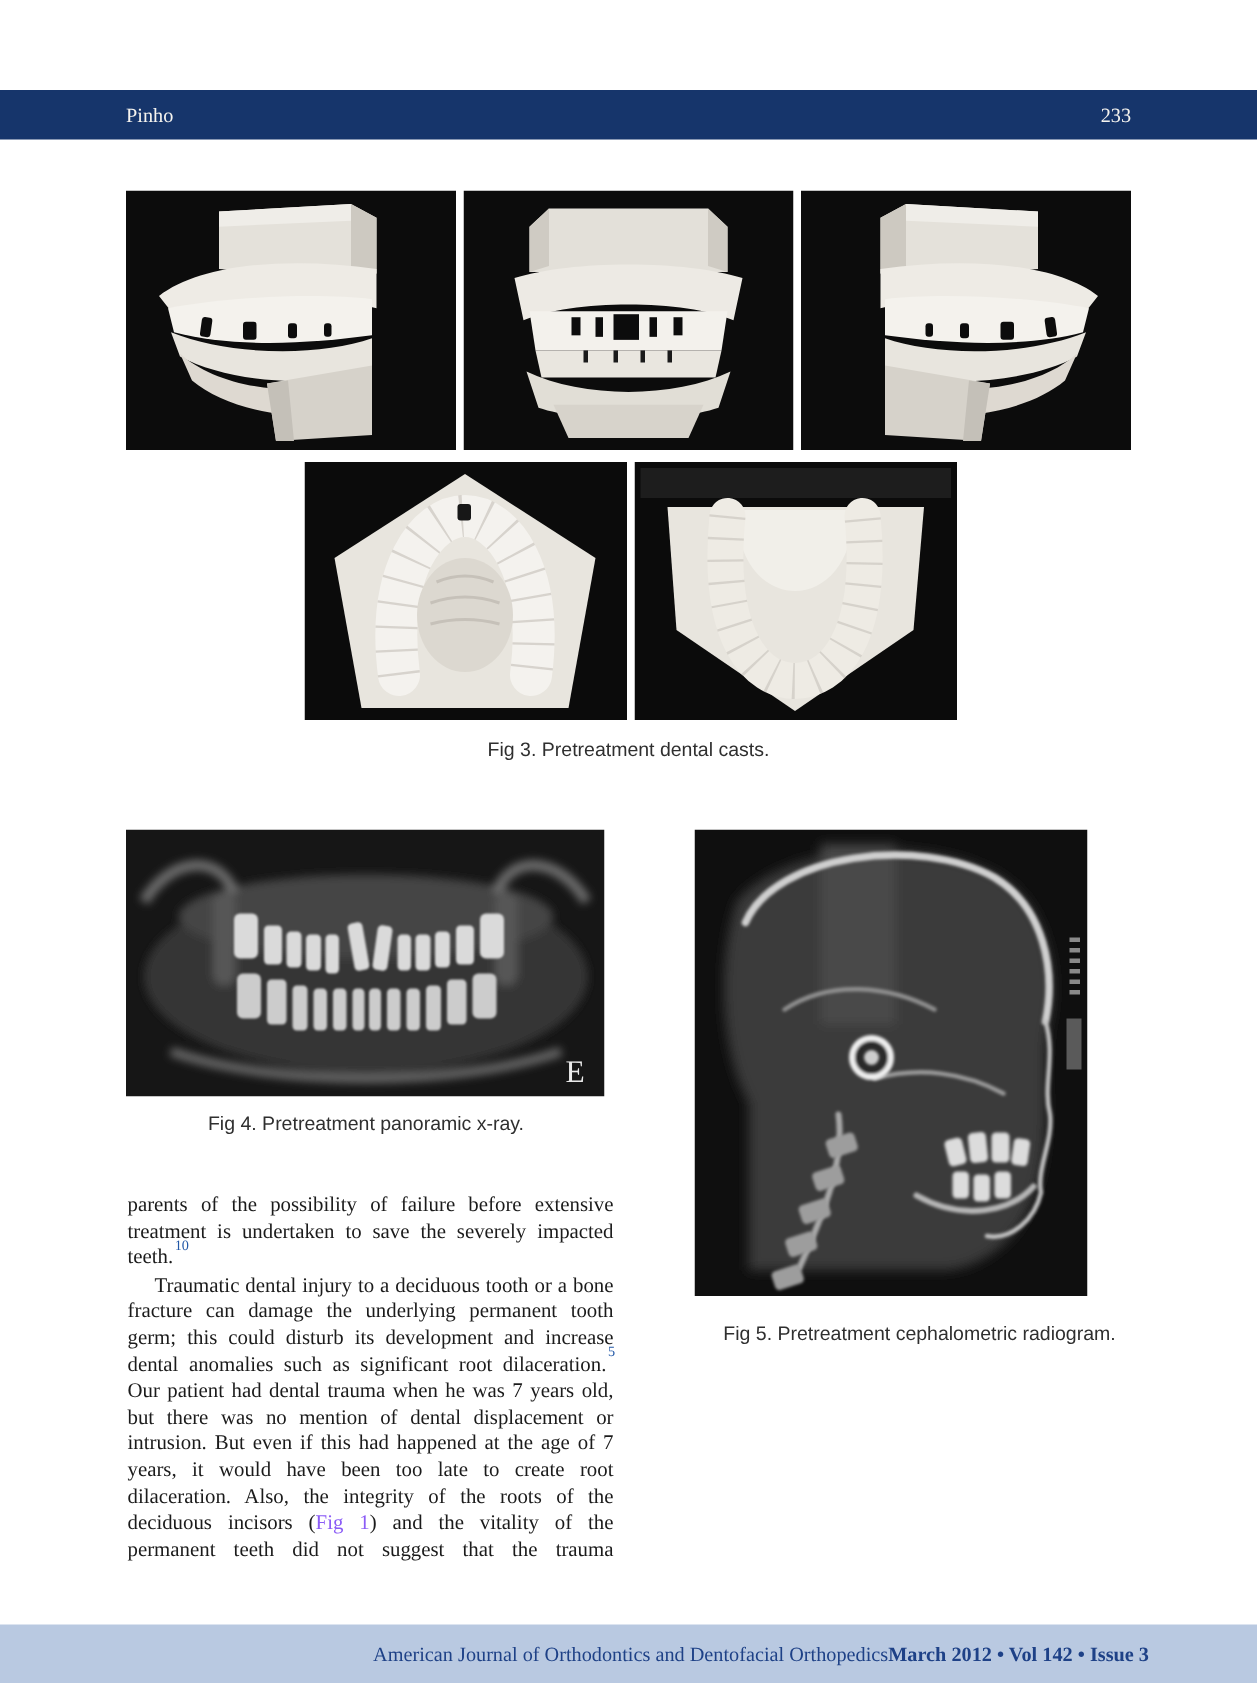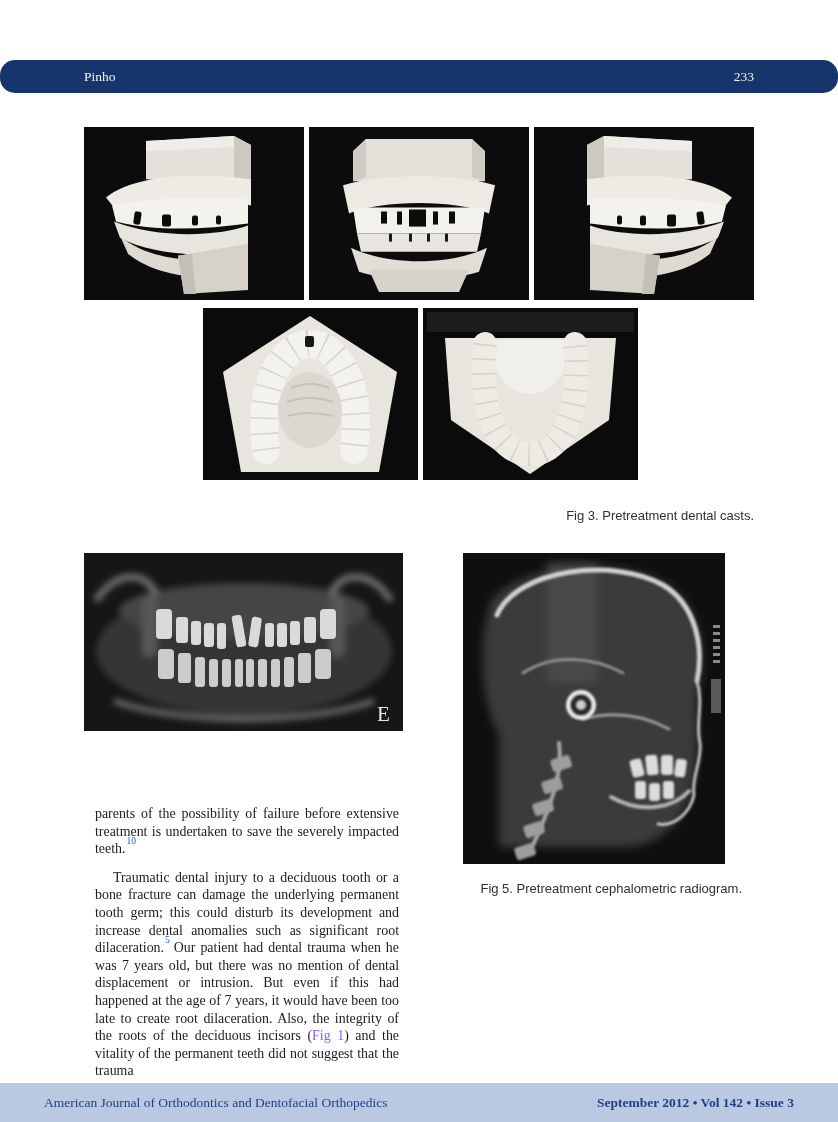--- a/index.html
+++ b/index.html
@@ -11,27 +11,27 @@
     overflow: hidden;
     font-family: "Liberation Serif", serif;
   }
 
   
   .header-bar {
     position: absolute; top: 60px; left: 0; width: 838px; height: 33px;
     background: #16356b;
     display: flex; align-items: center; justify-content: space-between;
     box-sizing: border-box; padding: 0 84px;
-    color: #f6f4ef; font-size: 13.5px; border-radius: 15px;
+    color: #f6f4ef; font-size: 13.5px;
   }
   .footer-bar {
     position: absolute; top: 1083px; left: 0; width: 838px; height: 39px;
     background: #b9c9e1;
-    display: flex; align-items: center; justify-content: space-between;
-    box-sizing: border-box; padding: 0 44px;
+    display: flex; align-items: center; justify-content: flex-end;
+    box-sizing: border-box; padding: 0 72px;
     color: #1e4187; font-size: 13.5px;
   }
   .footer-bar .issue { font-weight: bold; }
 
   
   .casts-row1 {
     position: absolute; top: 127px; left: 84px; width: 670px; height: 173px;
     display: flex; gap: 5px;
   }
   .casts-row2 {
@@ -42,29 +42,29 @@
   .fig-img svg { display: block; width: 100%; height: 100%; }
 
   .pano-img  { position: absolute; top: 553px; left: 84px;  width: 319px; height: 178px; }
   .ceph-img  { position: absolute; top: 553px; left: 463px; width: 262px; height: 311px; }
 
   .caption {
     position: absolute;
     font-family: "Liberation Sans", sans-serif;
     font-size: 13px; color: #2f2f2f; text-align: center;
   }
-  .cap-fig3 { top: 508px; left: 84px;  width: 670px; text-align: right; }
+  .cap-fig3 { top: 492px; left: 84px;  width: 670px; }
   .cap-fig4 { top: 741px; left: 84px;  width: 320px; }
-  .cap-fig5 { top: 881px; left: 420px; width: 322px; text-align: right; }
+  .cap-fig5 { top: 881px; left: 452px; width: 322px; }
 
   
   .col-left  { position: absolute; top: 794px; left: 84px;  width: 326px; }
   .col-right { position: absolute; top: 931px; left: 432px; width: 322px; }
   .body-p {
-    margin: 11px; font-size: 13.9px; line-height: 17.6px;
+    margin: 1px; font-size: 13.9px; line-height: 17.6px;
     color: #1b1b1b; text-align: justify;
   }
   .body-p.indent { text-indent: 18px; }
   .body-p.cont { text-align-last: justify; }
   sup.ref {
     color: #2157a7; font-size: 9.5px; line-height: 0;
     position: relative; top: -4px; left: 1px;
   }
   a.figlink { color: #8b5cf6; text-decoration: none; cursor: pointer; }
 </style>
@@ -211,20 +211,21 @@
         <rect x="162" y="106" width="8" height="28" rx="3"></rect>
         <rect x="174" y="106" width="9" height="28" rx="3"></rect>
         <rect x="187" y="106" width="9" height="28" rx="3"></rect>
         <rect x="200" y="104" width="10" height="30" rx="3"></rect>
         <rect x="214" y="100" width="13" height="30" rx="3"></rect>
         <rect x="231" y="96" width="16" height="30" rx="4"></rect>
       </g>
       <text x="293" y="168" fill="#e9e9e9" font-size="21" font-family="Liberation Serif, serif">E</text>
     </svg>
   </div>
+  <div class="caption cap-fig4">Fig 4. Pretreatment panoramic x-ray.</div>
 
   <div class="ceph-img fig-img">
     <svg viewBox="0 0 262 311" preserveAspectRatio="none">
       <defs>
         <filter id="cblur" x="-20%" y="-20%" width="140%" height="140%">
             <feGaussianBlur stdDeviation="4"></feGaussianBlur>
           </filter>
         <filter id="cblur2" x="-20%" y="-20%" width="140%" height="140%">
             <feGaussianBlur stdDeviation="1.2"></feGaussianBlur>
           </filter>
@@ -276,16 +277,16 @@
   <div class="col-left">
     <p class="body-p"><span>parents of the possibility of failure before extensive treatment is undertaken to save the severely impacted teeth.</span><sup class="ref">10</sup></p>
     <p class="body-p indent cont"><span>Traumatic dental injury to a deciduous tooth or a bone fracture can damage the underlying permanent tooth germ; this could disturb its development and increase dental anomalies such as significant root dilaceration.</span><sup class="ref">5</sup><span> Our patient had dental trauma when he was 7 years old, but there was no mention of dental displacement or intrusion. But even if this had happened at the age of 7 years, it would have been too late to create root dilaceration. Also, the integrity of the roots of the deciduous incisors (</span><a class="figlink">Fig 1</a><span>) and the vitality of the permanent teeth did not suggest that the trauma</span></p>
   </div>
 
   <div class="col-right">
   </div>
 
   <div class="footer-bar">
     <span>American Journal of Orthodontics and Dentofacial Orthopedics</span>
-    <span class="issue">September 2012 • Vol 142 • Issue 3</span>
+    <span class="issue">March 2012 • Vol 142 • Issue 3</span>
   </div>
 
 </div>
 
 </body></html>

